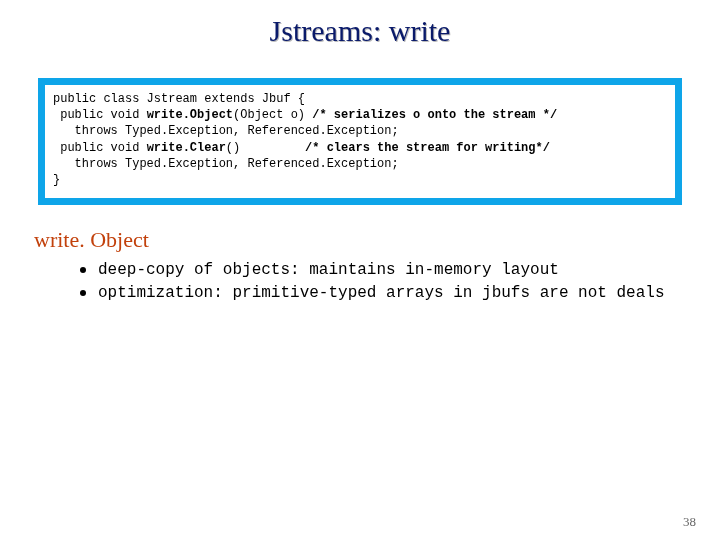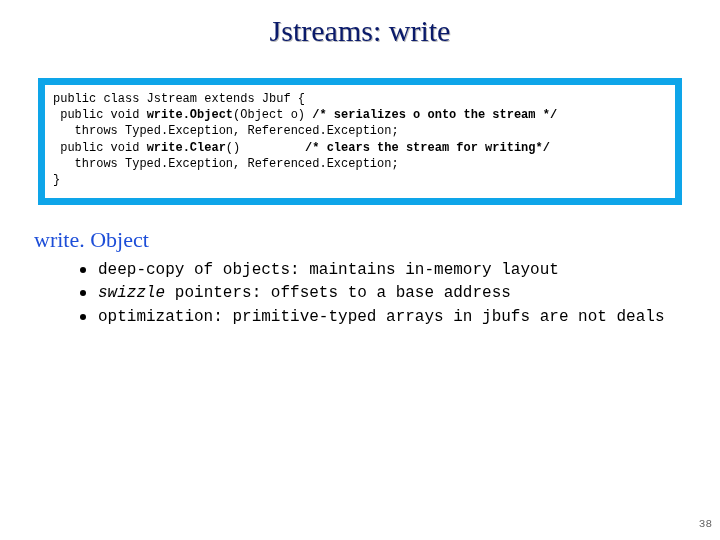--- a/index.html
+++ b/index.html
@@ -35,21 +35,21 @@
     font-size: 12px;
     line-height: 1.35;
     color: #000;
     white-space: pre;
     box-sizing: border-box;
   }
   .codebox .bold { font-weight: bold; }
   .section-head {
     font-family: "Times New Roman", Times, serif;
     font-size: 22px;
-    color: #1d4ed8;
+    color: #c2410c;
     margin: 22px 0 6px 34px;
   }
   .bullets {
     margin: 4px 0 0 80px;
     padding: 0;
     list-style: none;
   }
   .bullets li {
     font-family: Liberation Mono, monospace;
     font-size: 16px;
@@ -64,24 +64,24 @@
     left: 0;
     top: 8px;
     width: 6px;
     height: 6px;
     background: #000;
     border-radius: 50%;
   }
   .bullets li .italic { font-style: italic; }
   .pagenum {
     position: absolute;
-    right: 8px;
+    right: 24px;
     bottom: 10px;
-    font-family: Liberation Mono, monospace;
-    font-size: 11px;
+    font-family: Liberation Serif, serif;
+    font-size: 13px;
     color: #666;
   }
 </style>
 </head>
 <body>
 
 <div class="slide">
 
   <div class="title">Jstreams: write</div>
 
@@ -89,19 +89,18 @@
 <span> public void </span><span class="bold">write.Object</span><span>(Object o) </span><span class="bold">/* serializes o onto the stream */</span>
 <span>   throws Typed.Exception, Referenced.Exception;</span>
 <span> public void </span><span class="bold">write.Clear</span><span>()         </span><span class="bold">/* clears the stream for writing*/</span>
 <span>   throws Typed.Exception, Referenced.Exception;</span>
 <span>}</span></div>
 
   <div class="section-head">write. Object</div>
 
   <ul class="bullets">
     <li><span>deep-copy of objects: maintains in-memory layout</span></li>
-    <li><span class="italic">swizzle</span><span> pointers: offsets to a base address</span></li>
     <li><span>optimization: primitive-typed arrays in jbufs are not deals</span></li>
   </ul>
 
   <div class="pagenum">38</div>
 
 </div>
 
 </body></html>

